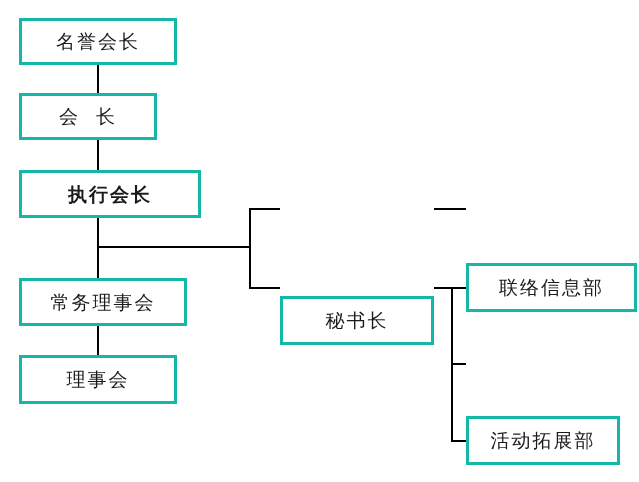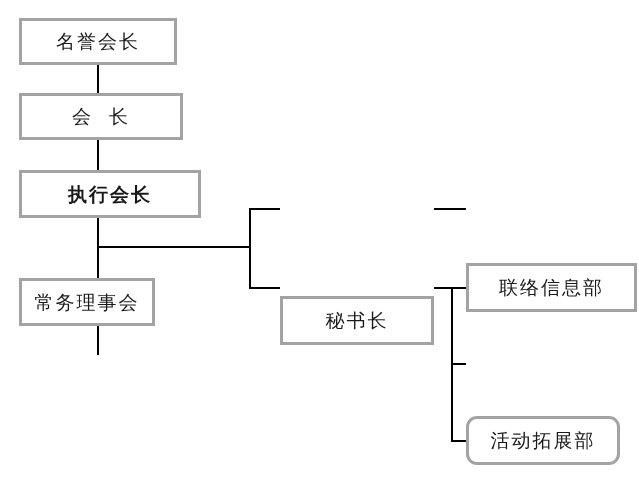--- a/index.html
+++ b/index.html
@@ -15,21 +15,21 @@
     position: relative;
     width: 639px;
     height: 482px;
     background: #ffffff;
     overflow: hidden;
   }
   .node {
     position: absolute;
     box-sizing: border-box;
     background: #ffffff;
-    border: 3px solid #a3a3a3;
+    border: 3px solid #14b8a6;
     display: flex;
     align-items: center;
     justify-content: center;
     color: #1a1a1a;
     font-size: 19px;
     line-height: 1;
     letter-spacing: 2px;
     white-space: pre;
     font-family: "DejaVu Sans", "Liberation Sans", sans-serif;
   }
@@ -62,29 +62,30 @@
   <div class="connector h" style="left:434px; top:208px; width:32px;"></div>
 
   <div class="connector h" style="left:434px; top:287px; width:18px;"></div>
   <div class="connector v" style="left:451px; top:287px; height:154px;"></div>
   <div class="connector h" style="left:451px; top:287px; width:15px;"></div>
   <div class="connector h" style="left:451px; top:363px; width:15px;"></div>
   <div class="connector h" style="left:451px; top:440px; width:15px;"></div>
 
   <div class="node" style="left:19px; top:18px; width:158px; height:47px;">名誉会长</div>
 
-  <div class="node" style="left:19px; top:93px; width:164px; height:47px;">会  长</div>
+  <div class="node" style="left:19px; top:93px; width:138px; height:47px;">会  长</div>
 
   <div class="node" style="left:19px; top:170px; width:182px; height:48px;font-weight:bold;">执行会长</div>
 
-  <div class="node" style="left:19px; top:278px; width:136px; height:48px;">常务理事会</div>
+  <div class="node" style="left:19px; top:278px; width:168px; height:48px;">常务理事会</div>
 
+  <div class="node" style="left:19px; top:355px; width:158px; height:49px;">理事会</div>
 
 
   <div class="node" style="left:280px; top:263px; width:154px; height:49px;margin-top:33px;">秘书长</div>
 
 
   <div class="node" style="left:466px; top:263px; width:171px; height:49px;">联络信息部</div>
 
 
-  <div class="node" style="left:466px; top:416px; width:154px; height:49px;border-radius:11px;">活动拓展部</div>
+  <div class="node" style="left:466px; top:416px; width:154px; height:49px;">活动拓展部</div>
 
 </div>
 
 </body></html>

